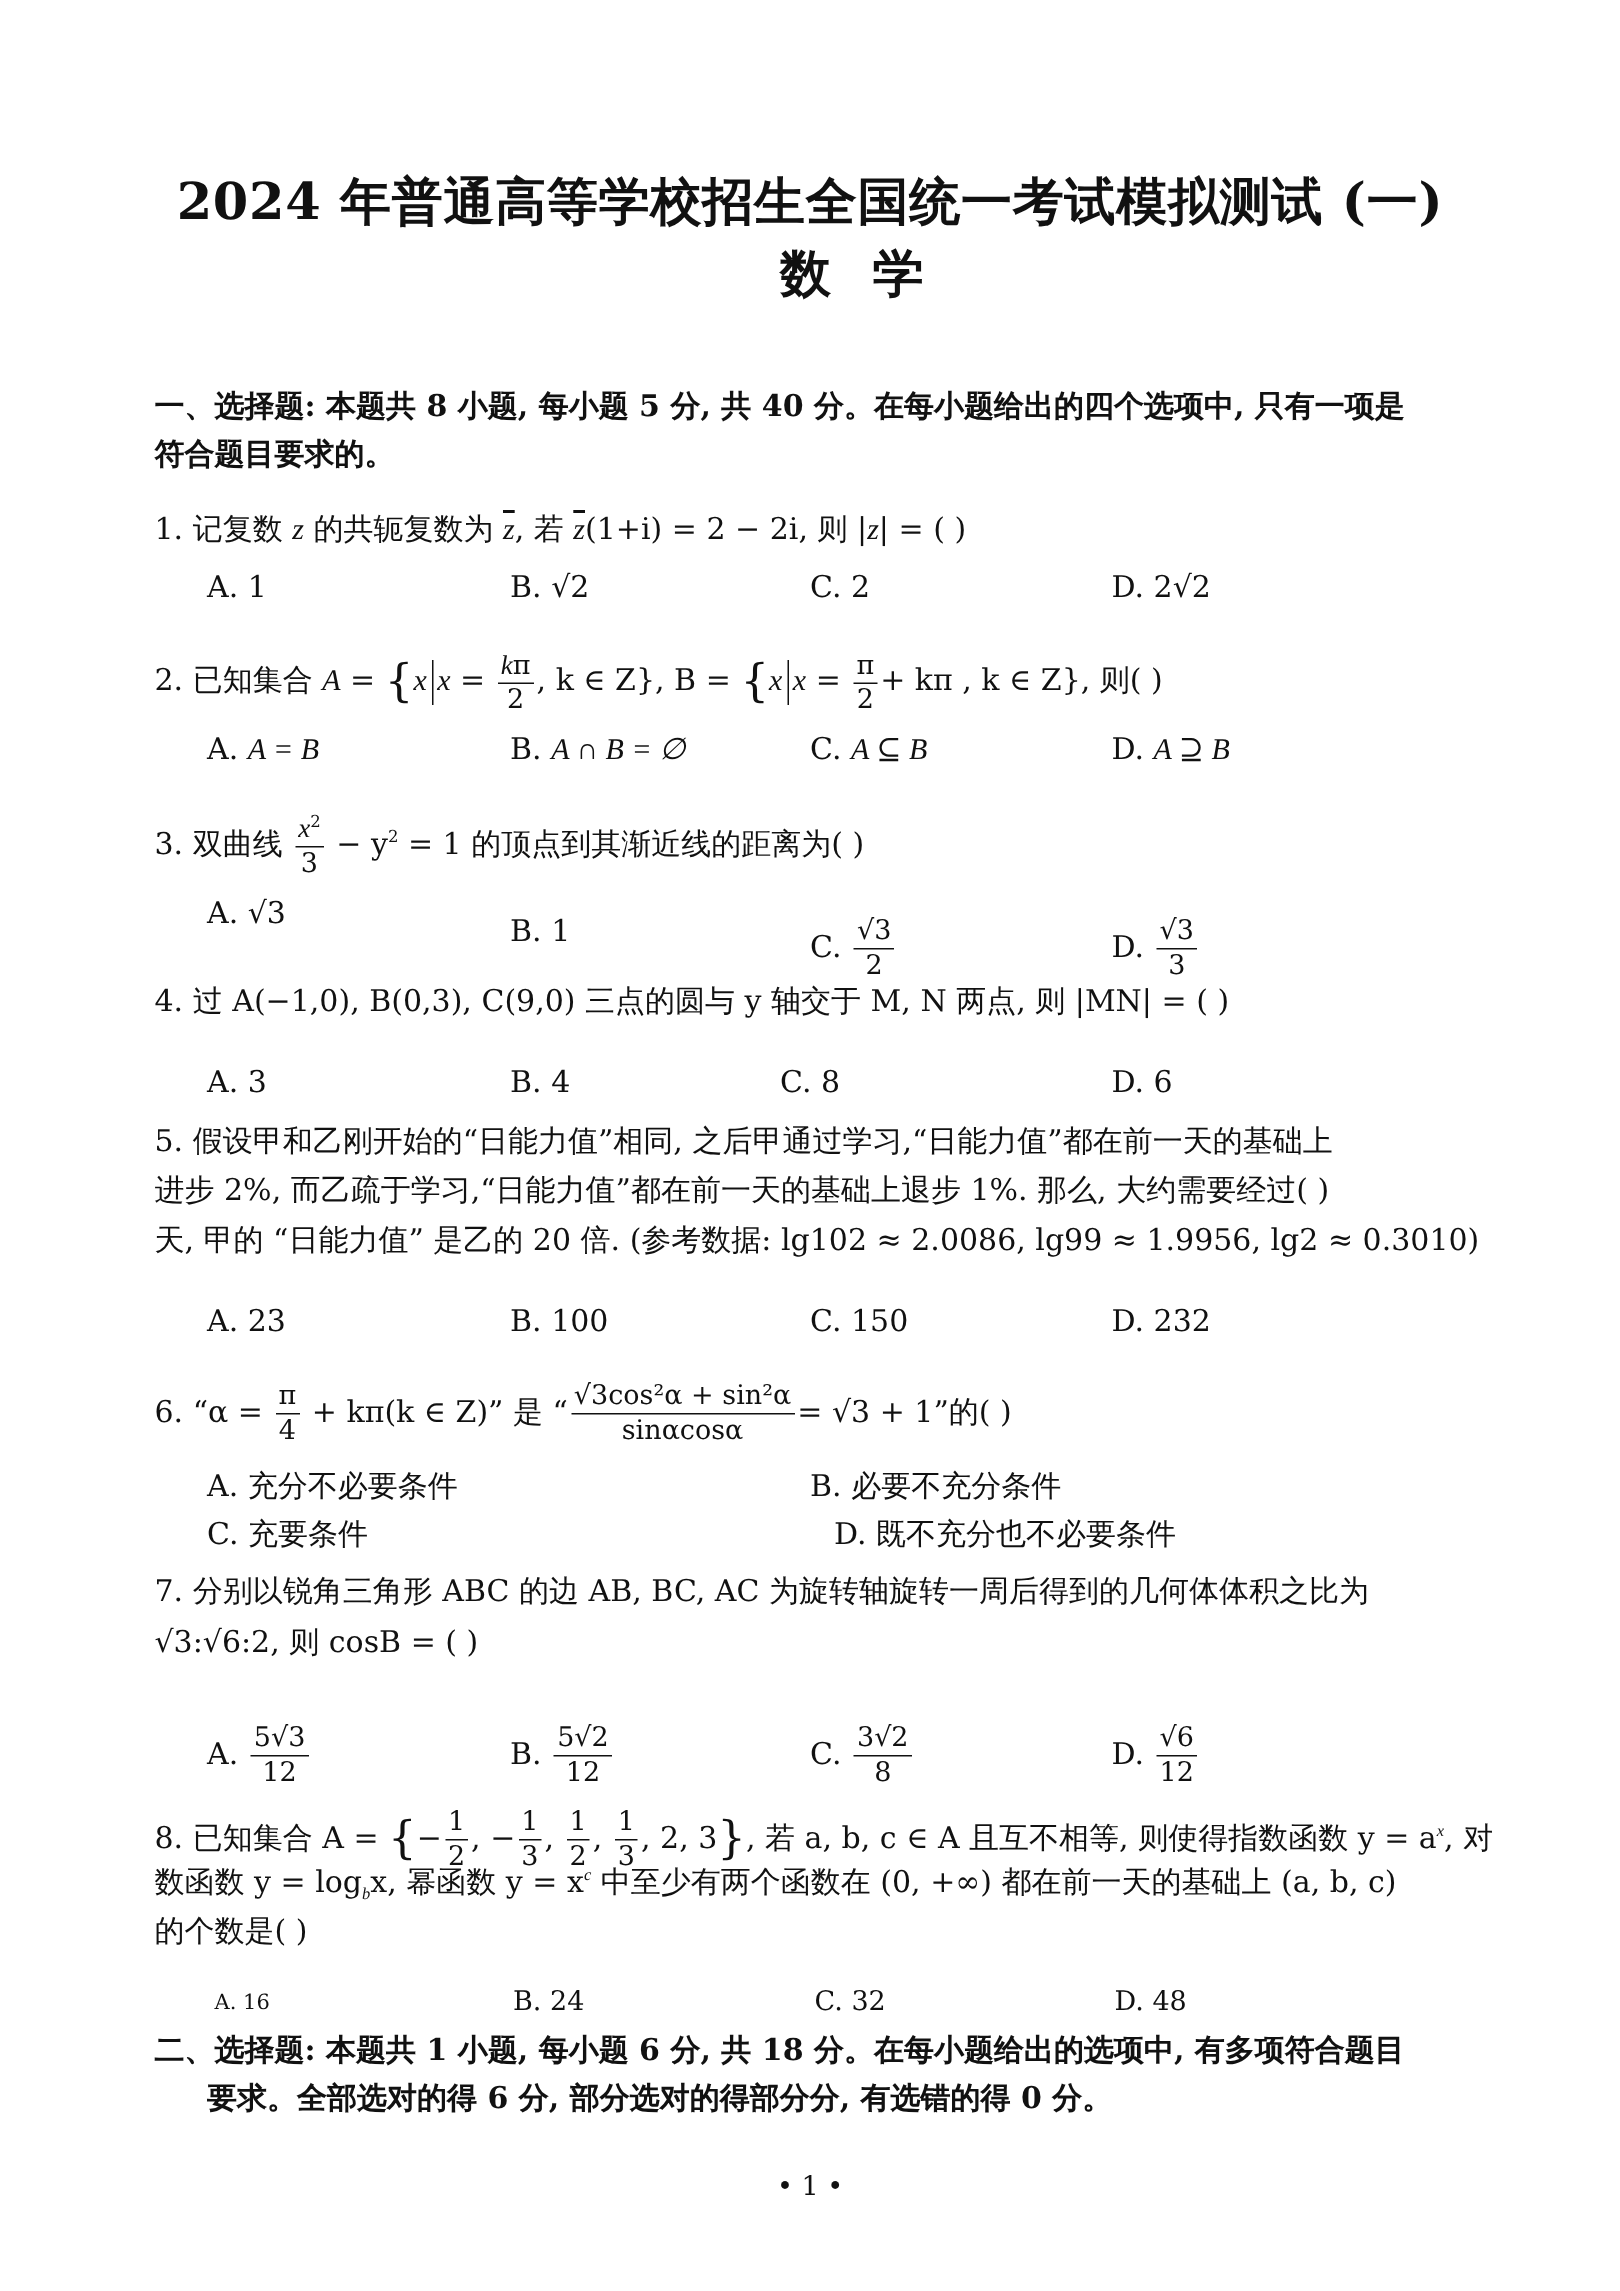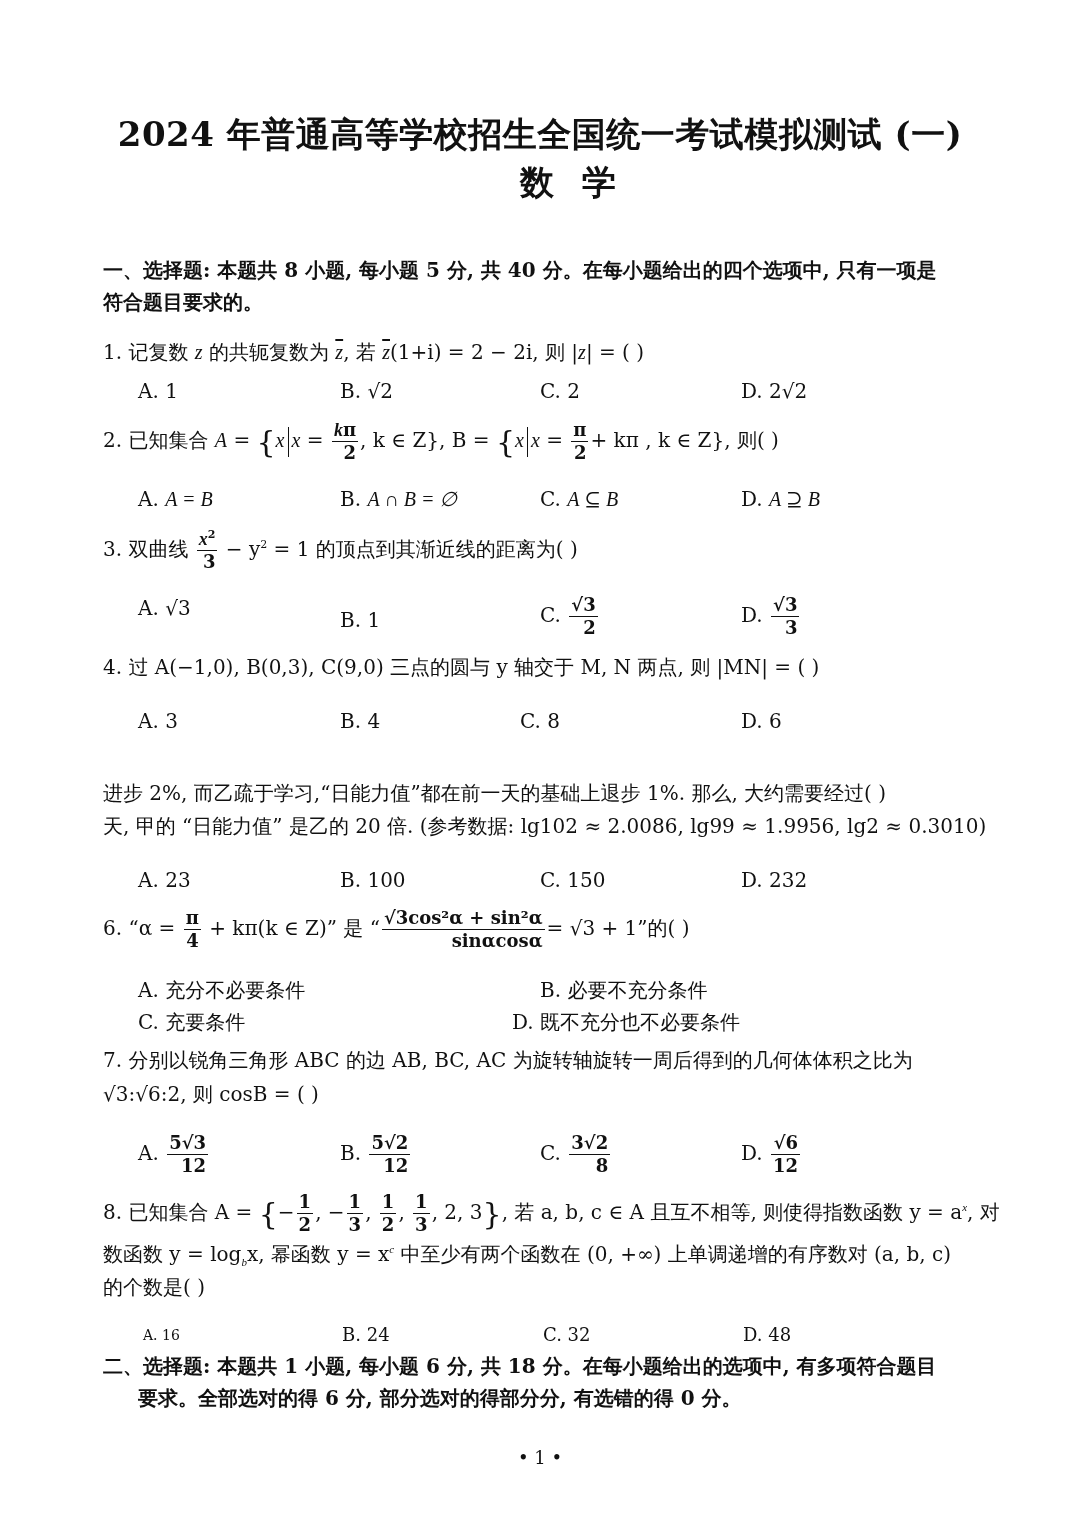--- a/index.html
+++ b/index.html
@@ -6,21 +6,21 @@
   body { width: 1080px; height: 1527px; position: relative; overflow: hidden;
          font-family: "DejaVu Serif", "Liberation Serif", serif; color: #111; }
   .page { position: absolute; left: 0; top: 0; width: 948px; height: 1527px; background: #fff; }
   .title { position: absolute; left: 0; width: 1080px; text-align: center; font-weight: bold; color: #111; }
   .t1 { top: 112px; font-size: 34px; letter-spacing: 0.5px; }
   .t2 { top: 160px; font-size: 34px; letter-spacing: 8px; padding-left: 32px; }
   .line { position: absolute; left: 103px; font-size: 20px; line-height: 28px; white-space: nowrap; color: #111; }
   .bold { font-weight: bold; }
   .opt { position: absolute; font-size: 20px; line-height: 28px; white-space: nowrap; color: #111; }
   i.v { font-family: "Liberation Serif", "DejaVu Serif", serif; font-style: italic; }
-  .frac { display: inline-block; vertical-align: middle; text-align: right; margin: 0 2px; line-height: 1; font-weight: bold; }
+  .frac { display: inline-block; vertical-align: middle; text-align: center; margin: 16px 2px; line-height: 1; }
   .frac > span { display: block; font-size: 18px; padding: 0 2px; }
   .frac > span.num { border-bottom: 1px solid #111; padding-bottom: 2px; }
   .frac > span.den { padding-top: 2px; }
   .brace { font-size: 30px; vertical-align: middle; font-family: "DejaVu Serif", serif; }
   .vbar { display: inline-block; border-left: 1.5px solid #111; height: 30px; vertical-align: middle; margin: 0 3px; }
   sup { font-size: 11px; vertical-align: super; line-height: 0; }
   sub { font-size: 11px; line-height: 0; }
   .overline { text-decoration: overline; }
   .pagenum { position: absolute; top: 1447px; left: 0; width: 1080px; text-align: center; font-size: 18px; }
 </style>
@@ -73,52 +73,53 @@
   <div class="opt" style="top:596px;left:741px;"><span>D.</span> <span class="frac"><span class="num">√3</span><span class="den">3</span></span></div>
 
   <div class="line" style="top:653px;">
     <span>4.</span> <span>过 A(−1,0), B(0,3), C(9,0) 三点的圆与 y 轴交于 M, N 两点, 则 |MN| = (      )</span>
   </div>
   <div class="opt" style="top:707px;left:138px;"><span>A.</span> <span>3</span></div>
   <div class="opt" style="top:707px;left:340px;"><span>B.</span> <span>4</span></div>
   <div class="opt" style="top:707px;left:520px;"><span>C.</span> <span>8</span></div>
   <div class="opt" style="top:707px;left:741px;"><span>D.</span> <span>6</span></div>
 
+  <div class="line" style="top:746px;"><span>5.</span> <span>假设甲和乙刚开始的“日能力值”相同, 之后甲通过学习,“日能力值”都在前一天的基础上</span></div>
   <div class="line" style="top:779px;">进步 2%, 而乙疏于学习,“日能力值”都在前一天的基础上退步 1%. 那么, 大约需要经过(    )</div>
   <div class="line" style="top:812px;">天, 甲的 “日能力值” 是乙的 20 倍. (参考数据: lg102 ≈ 2.0086, lg99 ≈ 1.9956, lg2 ≈ 0.3010)</div>
   <div class="opt" style="top:866px;left:138px;"><span>A.</span> <span>23</span></div>
   <div class="opt" style="top:866px;left:340px;"><span>B.</span> <span>100</span></div>
   <div class="opt" style="top:866px;left:540px;"><span>C.</span> <span>150</span></div>
   <div class="opt" style="top:866px;left:741px;"><span>D.</span> <span>232</span></div>
 
   <div class="line" style="top:906px;line-height:44px;">
     <span>6.</span>
     <span>“α =</span>
     <span class="frac"><span class="num">π</span><span class="den">4</span></span>
     <span>+ kπ(k ∈ Z)” 是 “</span><span class="frac"><span class="num">√3cos²α + sin²α</span><span class="den">sinαcosα</span></span><span>= √3 + 1”的(      )</span>
   </div>
   <div class="opt" style="top:976px;left:138px;"><span>A.</span> <span>充分不必要条件</span></div>
   <div class="opt" style="top:976px;left:540px;"><span>B.</span> <span>必要不充分条件</span></div>
   <div class="opt" style="top:1008px;left:138px;"><span>C.</span> <span>充要条件</span></div>
-  <div class="opt" style="top:1008px;left:512px;"><span>D.</span> <span>既不充分也不必要条件</span></div>
+  <div class="opt" style="top:1008px;left:556px;"><span>D.</span> <span>既不充分也不必要条件</span></div>
 
   <div class="line" style="top:1046px;"><span>7.</span> <span>分别以锐角三角形 ABC 的边 AB, BC, AC 为旋转轴旋转一周后得到的几何体体积之比为</span></div>
   <div class="line" style="top:1080px;">√3:√6:2, 则 cosB = (    )</div>
   <div class="opt" style="top:1134px;left:138px;"><span>A.</span> <span class="frac"><span class="num">5√3</span><span class="den">12</span></span></div>
   <div class="opt" style="top:1134px;left:340px;"><span>B.</span> <span class="frac"><span class="num">5√2</span><span class="den">12</span></span></div>
   <div class="opt" style="top:1134px;left:540px;"><span>C.</span> <span class="frac"><span class="num">3√2</span><span class="den">8</span></span></div>
   <div class="opt" style="top:1134px;left:741px;"><span>D.</span> <span class="frac"><span class="num">√6</span><span class="den">12</span></span></div>
 
   <div class="line" style="top:1190px;line-height:44px;">
     <span>8.</span>
     <span>已知集合 A =</span>
     <span class="brace">{</span>−<span class="frac"><span class="num">1</span><span class="den">2</span></span>, −<span class="frac"><span class="num">1</span><span class="den">3</span></span>, <span class="frac"><span class="num">1</span><span class="den">2</span></span>, <span class="frac"><span class="num">1</span><span class="den">3</span></span>, 2, 3<span class="brace">}</span><span>, 若 a, b, c ∈ A 且互不相等, 则使得指数函数 y = a</span><sup><i class="v">x</i></sup><span>, 对</span>
   </div>
   <div class="line" style="top:1240px;">
-    <span>数函数 y = log</span><sub><i class="v">b</i></sub><span>x, 幂函数 y = x</span><sup><i class="v">c</i></sup> <span>中至少有两个函数在 (0, +∞) 上单调递增的有序数对 (a, b, c)</span>
+    <span>数函数 y = log</span><sub><i class="v">b</i></sub><span>x, 幂函数 y = x</span><sup><i class="v">c</i></sup> <span>中至少有两个函数在 (0, +∞) 都在前一天的基础上 (a, b, c)</span>
   </div>
   <div class="line" style="top:1273px;">的个数是(    )</div>
   <div class="opt" style="top:1321px;left:143px;font-size:14px;"><span>A.</span> <span>16</span></div>
   <div class="opt" style="top:1321px;left:342px;font-size:18px;"><span>B.</span> <span>24</span></div>
   <div class="opt" style="top:1321px;left:543px;font-size:18px;"><span>C.</span> <span>32</span></div>
   <div class="opt" style="top:1321px;left:743px;font-size:18px;"><span>D.</span> <span>48</span></div>
 
   <div class="line bold" style="top:1352px;">二、选择题: 本题共 1 小题, 每小题 6 分, 共 18 分。在每小题给出的选项中, 有多项符合题目</div>
   <div class="line bold" style="top:1384px;margin-left:35px;">要求。全部选对的得 6 分, 部分选对的得部分分, 有选错的得 0 分。</div>
 

